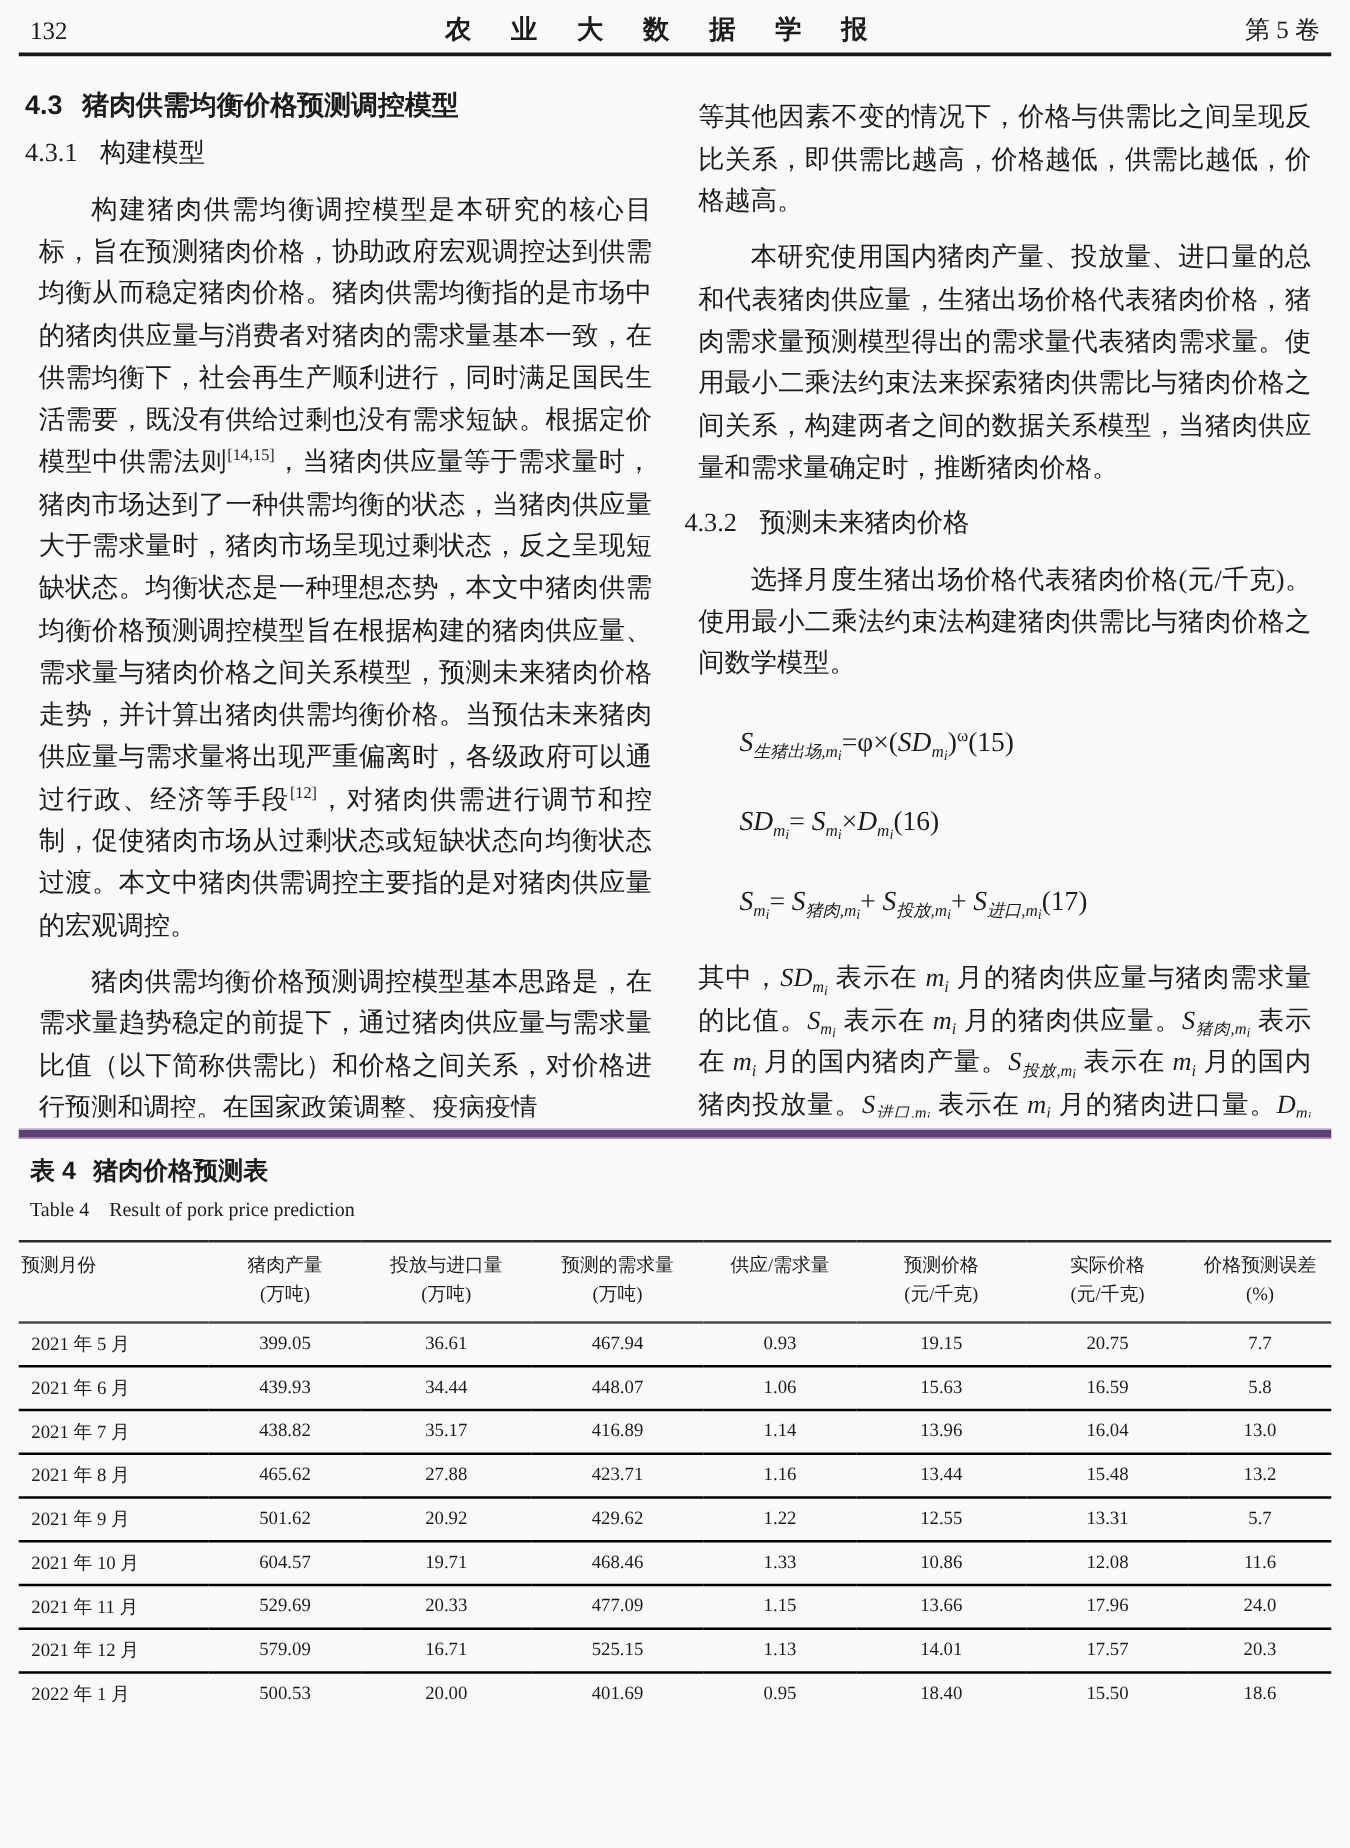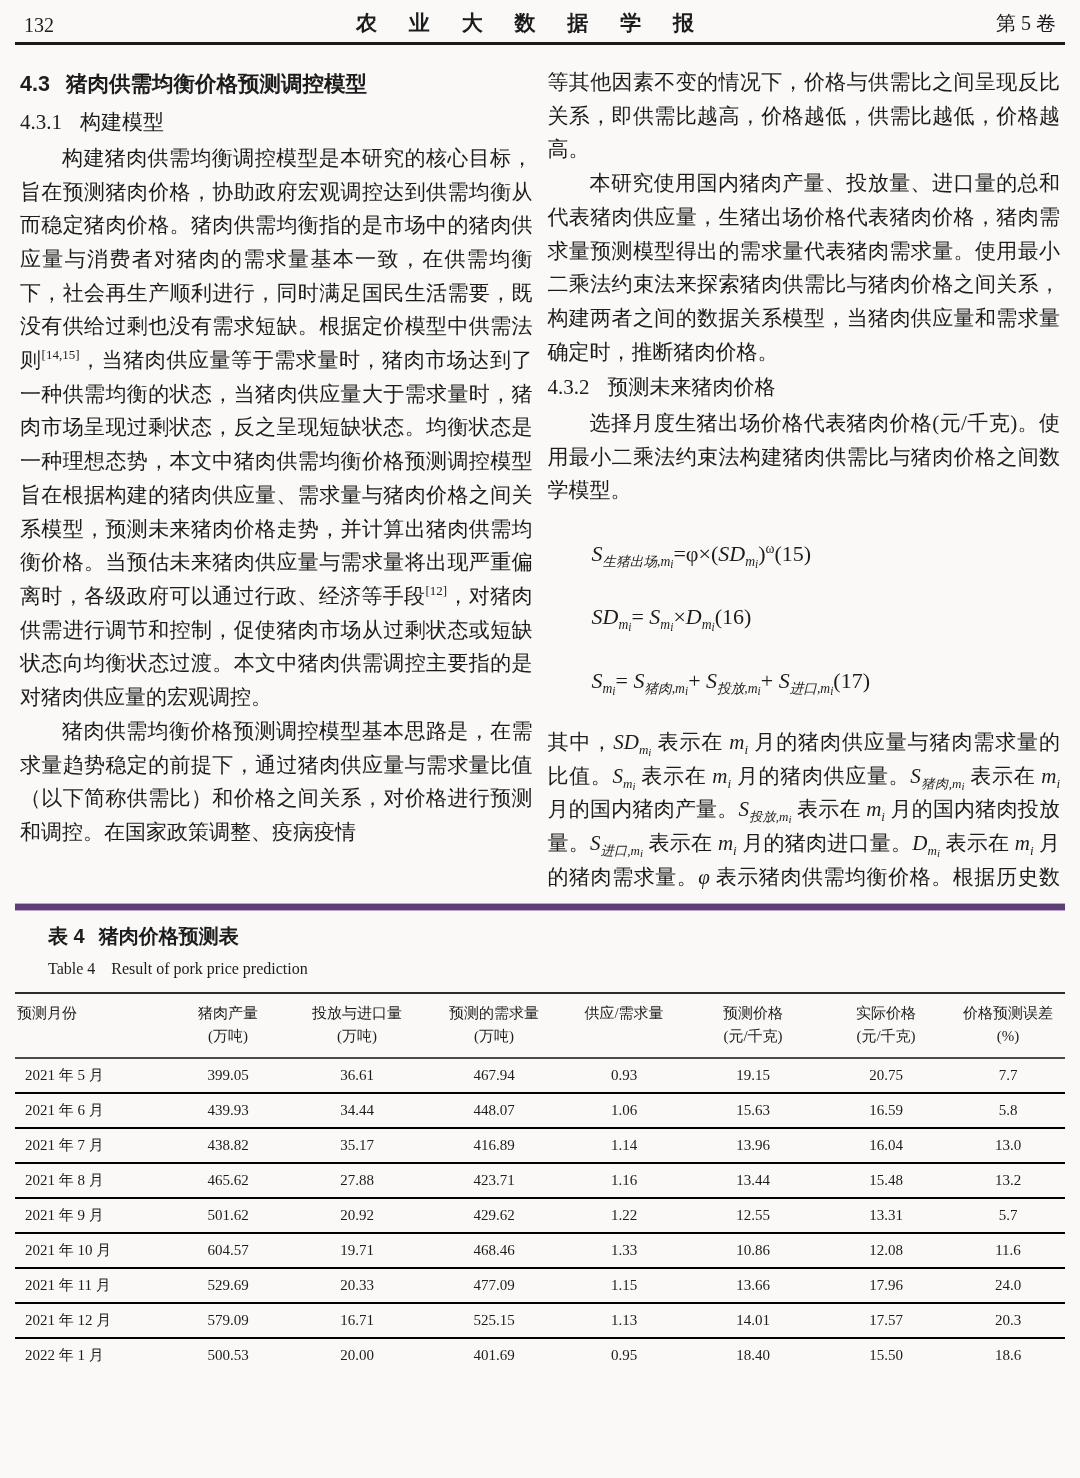--- a/index.html
+++ b/index.html
@@ -24,41 +24,41 @@
   
   .content{display:flex;gap:15px;padding:21px 20px 0 20px;height:828px;overflow:hidden;}
   .col{flex:1;font-size:21px;line-height:1.605;text-align:justify;}
   .sec-heading{
     font-family:"Liberation Sans","DejaVu Sans",sans-serif;
     font-weight:700;font-size:21.5px;margin:2px 0 6px 0;line-height:1.5;
   }
   .sec-heading .h-num{margin-right:16px;}
   .sub-heading{font-size:21px;margin:2px 0 2px 0;line-height:1.6;}
   .sub-heading .h-num{margin-right:18px;margin-top:16px;}
-  p.para{margin:0;}
+  p.para{margin:11px;}
   p.indent{text-indent:2em;}
   .seg-t{}
   .seg-sup{font-size:0.62em;vertical-align:super;line-height:0;}
   .seg-i{font-style:italic;}
   .seg-sub{font-style:italic;font-size:0.62em;vertical-align:-0.35em;line-height:0;}
   .seg-sub2{font-style:italic;font-size:0.52em;vertical-align:-0.62em;line-height:0;}
 
   
   .formula-block{margin:10px 0 8px 0;}
   .formula-row{display:flex;align-items:baseline;margin:28px 0;font-size:22px;}
   .formula-body{padding-left:2em;}
   .formula-number{padding-right:2px;}
 
   
   .accent-bar{
     height:6px;margin:0 15px;background:#5e4077;
     border-top:1px solid #bca6cc;border-bottom:1px solid #bca6cc;
   }
   .accent-bar.top{margin-top:9px;}
-  .table-captions{padding:12px 24px 4px 24px;margin-left:24px;}
+  .table-captions{padding:12px 24px 4px 24px;}
   .caption-zh{
     font-family:"Liberation Sans","DejaVu Sans",sans-serif;
     font-weight:700;font-size:20px;
   }
   .caption-zh .cap-num{margin-right:14px;}
   .caption-en{font-size:16px;margin-top:10px;}
   .caption-en .cap-num{margin-right:16px;}
   table.price-table{
     width:calc(100% - 30px);margin:10px 15px 0 15px;
     border-collapse:collapse;font-size:15px;table-layout:fixed;

